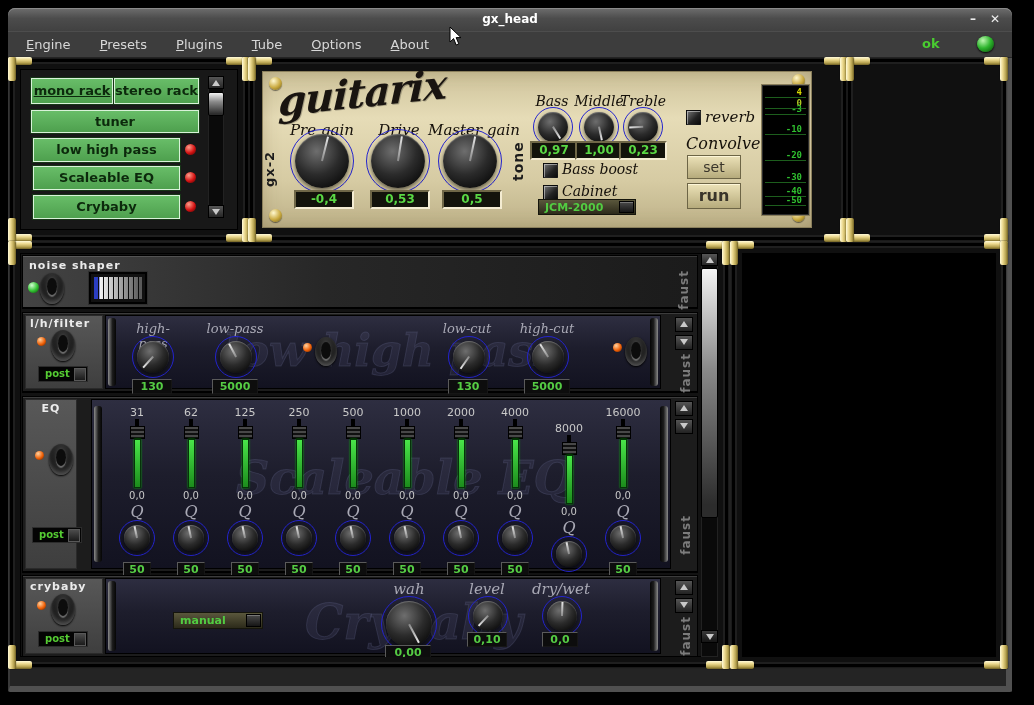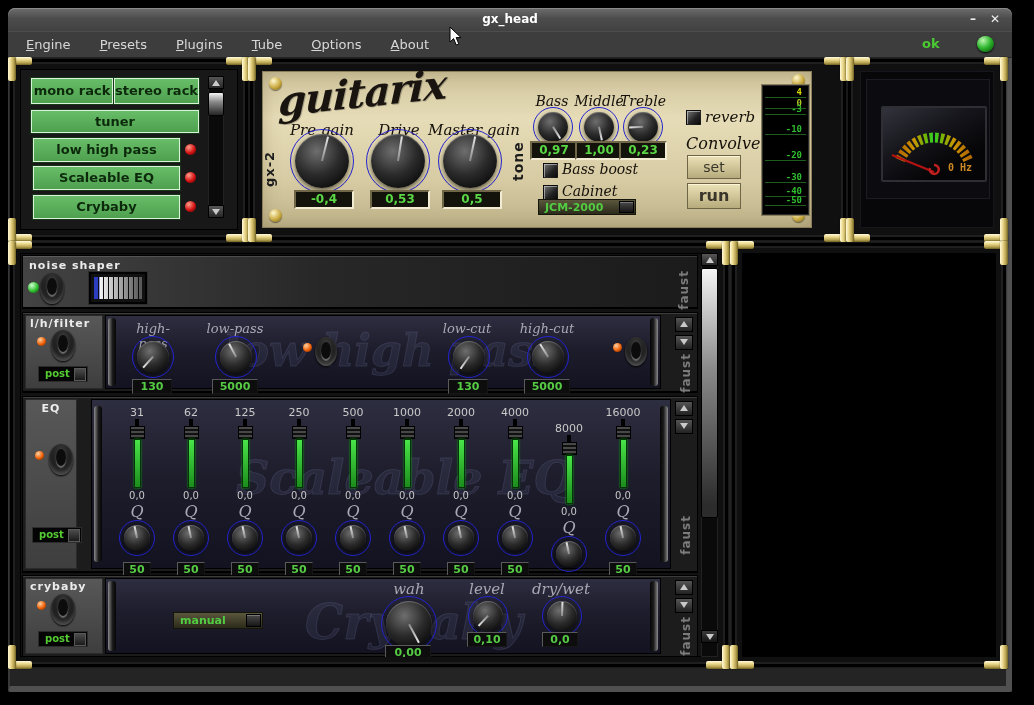--- a/index.html
+++ b/index.html
@@ -168,21 +168,21 @@
       </div>
     <div class="corner bl">
         <div class="c-h"></div>
         <div class="c-v"></div>
       </div>
     <div class="corner br">
         <div class="c-h"></div>
         <div class="c-v"></div>
       </div>
     <div class="abs sel-inner">
-      <div class="abs gbtn" style="left:11px;top:9px;width:80px;height:24px;line-height:24px;">mono rack</div>
+      <div class="abs gbtn" style="left:11px;top:9px;width:80px;height:24px;line-height:24px;text-decoration:underline;">mono rack</div>
       <div class="abs gbtn" style="left:94px;top:9px;width:83px;height:24px;line-height:24px;">stereo rack</div>
       <div class="abs gbtn" style="left:11px;top:41px;width:166px;height:21px;line-height:21px;">tuner</div>
       <div class="abs gbtn" style="left:13px;top:69px;width:145px;height:22px;line-height:22px;">low high pass</div>
       <div class="abs led led-red" style="left:165px;top:75px;"></div>
       <div class="abs gbtn" style="left:13px;top:97px;width:145px;height:22px;line-height:22px;">Scaleable EQ</div>
       <div class="abs led led-red" style="left:165px;top:103px;"></div>
       <div class="abs gbtn" style="left:13px;top:126px;width:145px;height:22px;line-height:22px;">Crybaby</div>
       <div class="abs led led-red" style="left:165px;top:132px;"></div>
       <div class="abs sbar" style="left:188px;top:7px;width:16px;height:142px;">
         <div class="sbtn">
@@ -309,43 +309,20 @@
         <div class="c-v"></div>
       </div>
     <div class="corner bl">
         <div class="c-h"></div>
         <div class="c-v"></div>
       </div>
     <div class="corner br">
         <div class="c-h"></div>
         <div class="c-v"></div>
       </div>
-    <div class="abs tuner-inner">
-      <div class="abs tuner-sub">
-        <div class="abs meter-screen">
-          <svg width="102" height="72" viewBox="0 0 102 72">
-            <defs>
-              <linearGradient id="mg" x1="0" y1="0" x2="1" y2="0">
-                <stop offset="0" stop-color="#b36b00"></stop>
-                <stop offset="0.2" stop-color="#cc9400"></stop>
-                <stop offset="0.36" stop-color="#7ab300"></stop>
-                <stop offset="0.5" stop-color="#27d427"></stop>
-                <stop offset="0.62" stop-color="#7ab300"></stop>
-                <stop offset="0.8" stop-color="#cc9400"></stop>
-                <stop offset="1" stop-color="#b36b00"></stop>
-              </linearGradient>
-            </defs>
-            <path d="M 17 52 A 37 37 0 0 1 85 52" fill="none" stroke="url(#mg)" stroke-width="10" stroke-dasharray="3.4 2.1"></path>
-            <line x1="51" y1="64" x2="9" y2="47" stroke="#b51212" stroke-width="2.2"></line>
-            <path d="M 47 60 A 4.5 4.5 0 1 0 51 57" fill="none" stroke="#c22020" stroke-width="2.4"></path>
-            <text x="65" y="63" fill="#cc8822" font-size="10" font-weight="bold" font-family="DejaVu Sans Mono, monospace">0 Hz</text>
-          </svg>
-        </div>
-      </div>
-    </div>
   </div>
 
   <div class="abs frame" style="left:10px;top:243px;width:718px;height:424px;">
     <div class="corner tl">
         <div class="c-h"></div>
         <div class="c-v"></div>
       </div>
     <div class="corner tr">
         <div class="c-h"></div>
         <div class="c-v"></div>

